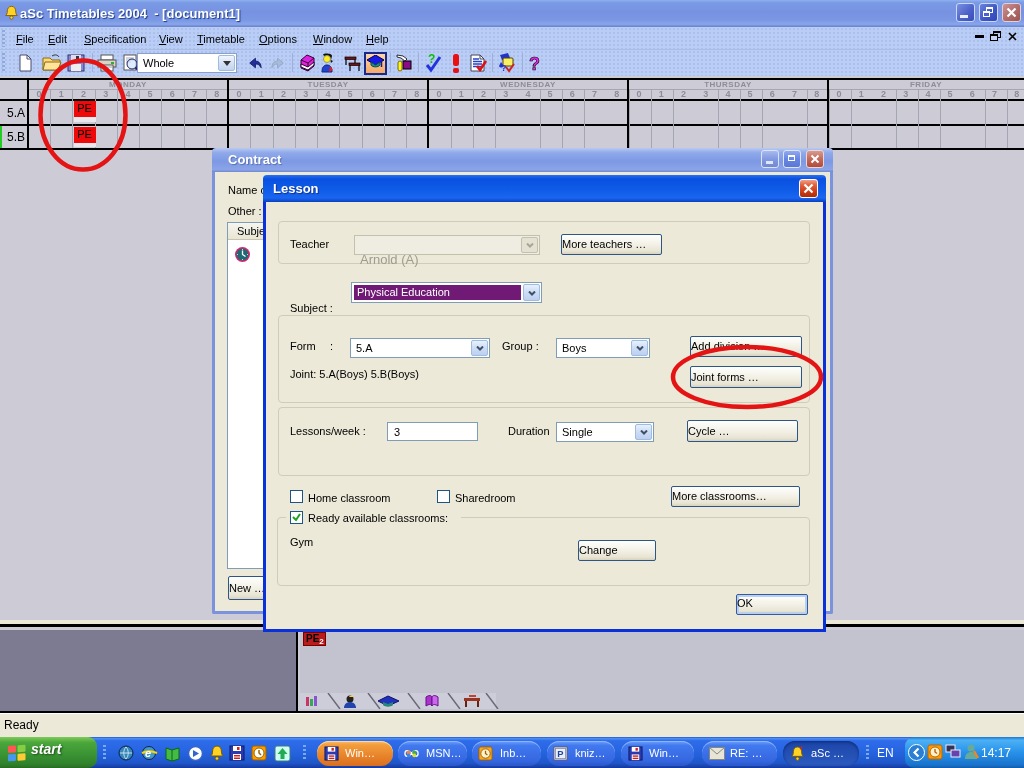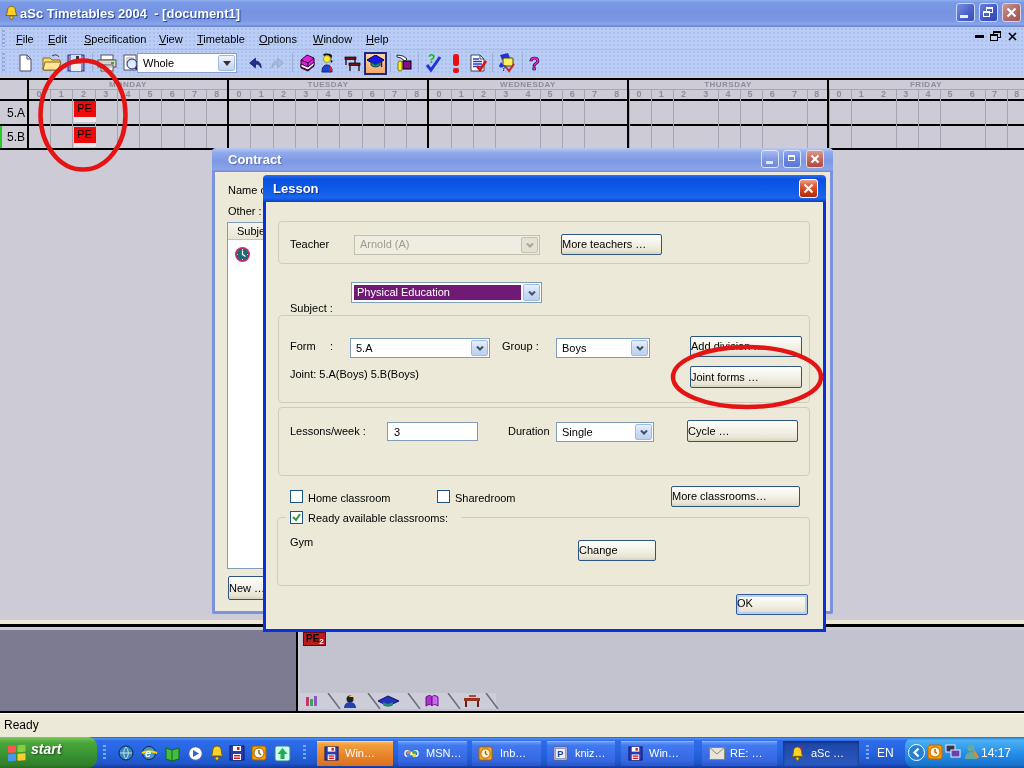--- a/index.html
+++ b/index.html
@@ -26,21 +26,21 @@
 .pecell{position:absolute;width:22px;height:15.5px;background:#ee0a0a;color:#000;font-size:11px;text-align:center;line-height:15px}
 
 #strip{left:0;top:620px;width:1024px;height:7px;background:#ece9d8;border-bottom:3px solid #000}
 #panel-l{left:0;top:630px;width:298px;height:81px;background:#7c7b92;border-right:2px solid #000}
 #panel-r{left:300px;top:630px;width:724px;height:81px;background:#c3c3cf}
 #tabstrip{left:300px;top:693px;width:196px;height:16px;background:#cdcdd9}
 #statusbar{left:0;top:713px;width:1024px;height:24px;background:#ece9d8;border-top:1px solid #fff;color:#000;font-size:12px;padding:4px 0 0 4px}
 
 #taskbar{left:0;top:737px;width:1024px;height:31px;background:linear-gradient(180deg,#2157d6 0%,#4a8ef5 5%,#2e6ceb 12%,#2462dd 55%,#1f55c8 85%,#15389b 100%)}
 #startbtn{position:absolute;left:0;top:0;width:97px;height:31px;border-radius:0 9px 9px 0;background:linear-gradient(180deg,#7ecb5a 0%,#4aa73a 18%,#3b9434 55%,#2f7f2a 90%,#256b22 100%);color:#fff;font-size:14px;font-weight:bold;font-style:italic;text-shadow:1px 1px 2px #1d4d1a}
-.taskbtn{position:absolute;top:4px;height:25px;border-radius:0;color:#fff;font-size:11px;background:linear-gradient(180deg,#70a1f8 0%,#4179ef 18%,#3566e0 80%,#2a57c8 100%);box-shadow:inset 0 1px 0 #8cb4fa}
+.taskbtn{position:absolute;top:4px;height:25px;border-radius:12px;color:#fff;font-size:11px;background:linear-gradient(180deg,#70a1f8 0%,#4179ef 18%,#3566e0 80%,#2a57c8 100%);box-shadow:inset 0 1px 0 #8cb4fa}
 .taskbtn .tl{position:absolute;left:28px;top:6px}
 #tray{position:absolute;left:905px;top:0;width:119px;height:31px;background:linear-gradient(180deg,#1d77d0 0%,#4cb1f5 10%,#2791ea 50%,#1973cd 90%,#115ba8 100%);border-radius:9px 0 0 9px;color:#fff}
 
 #contract{left:212px;top:172px;width:621px;height:442px;background:#ece9d8;border:3px solid #7b93dd;border-top:none;border-radius:0 0 2px 2px}
 #contract-title{position:absolute;left:-3px;top:-24px;width:621px;height:24px;border-radius:4px 4px 0 0;background:linear-gradient(180deg,#b8c9f2 0%,#8fa9ea 20%,#7d99e4 55%,#8ba4e8 90%,#7088cf 100%);color:#fff;font-weight:bold;font-size:13px;text-shadow:1px 1px 1px #5a6fae}
 #lesson{left:263px;top:202px;width:563px;height:430px;background:#ece9d8;border:3px solid #0831d9;border-top:none}
 #lesson-title{position:absolute;left:-3px;top:-27px;width:563px;height:27px;border-radius:4px 4px 0 0;background:linear-gradient(180deg,#2a70f0 0%,#0a50e0 15%,#0f5ce8 55%,#1a66f0 85%,#0940c0 100%);color:#fff;font-weight:bold;font-size:13px;text-shadow:1px 1px 1px #10308e}
 .gbox{position:absolute;border:1px solid #cfccba;border-radius:4px}
 .lbl{position:absolute;color:#000;font-size:11px;white-space:nowrap}
 .xpbtn{position:absolute;border:1px solid #2d5686;border-radius:2px;background:linear-gradient(180deg,#fefefc 0%,#f3f1e6 50%,#e8e4d4 85%,#d8d2be 100%);color:#000;font-size:11px;text-align:left}
@@ -482,21 +482,21 @@
   <div class="winbtn" style="left:536px;top:4px;width:19px;height:19px;border:1px solid #fff;background:linear-gradient(180deg,#f0a088 0%,#e1603c 30%,#cc3a12 70%,#a82e0c 100%)">
         <svg style="position:absolute;left:3px;top:3px" width="11" height="11" viewBox="0 0 11 11">
           <path d="M1.5 1.5l8 8M9.5 1.5l-8 8" stroke="#fff" stroke-width="2.2"></path>
         </svg>
       </div>
  </div>
 
  <div class="gbox" style="left:12px;top:19px;width:532px;height:43px"></div>
  <div class="lbl" style="left:24px;top:36px">Teacher</div>
  <div class="abs" style="left:88px;top:33px;width:186px;height:20px;background:#efede2;border:1px solid #c3c0ae">
-   <span style="position:absolute;left:5px;top:2px;color:#9e9c8e;font-size:11px">Arnold (A)</span>
+   <span style="position:absolute;left:5px;top:16px;color:#9e9c8e;font-size:13px">Arnold (A)</span>
    <span class="combtn" style="background:#e4e1d2;border-color:#c3c0ae">
         <svg class="chev" viewBox="0 0 8 5">
           <path d="M1 0.5L4 3.5L7 0.5" stroke="#a8a596" stroke-width="2" fill="none"></path>
         </svg>
       </span>
  </div>
  <div class="xpbtn" style="left:295px;top:32px;width:101px;height:21px;line-height:19px">More teachers …</div>
 
  <div class="lbl" style="left:24px;top:100px">Subject :</div>
  <div class="combo" style="left:85px;top:80px;width:191px;height:21px">

